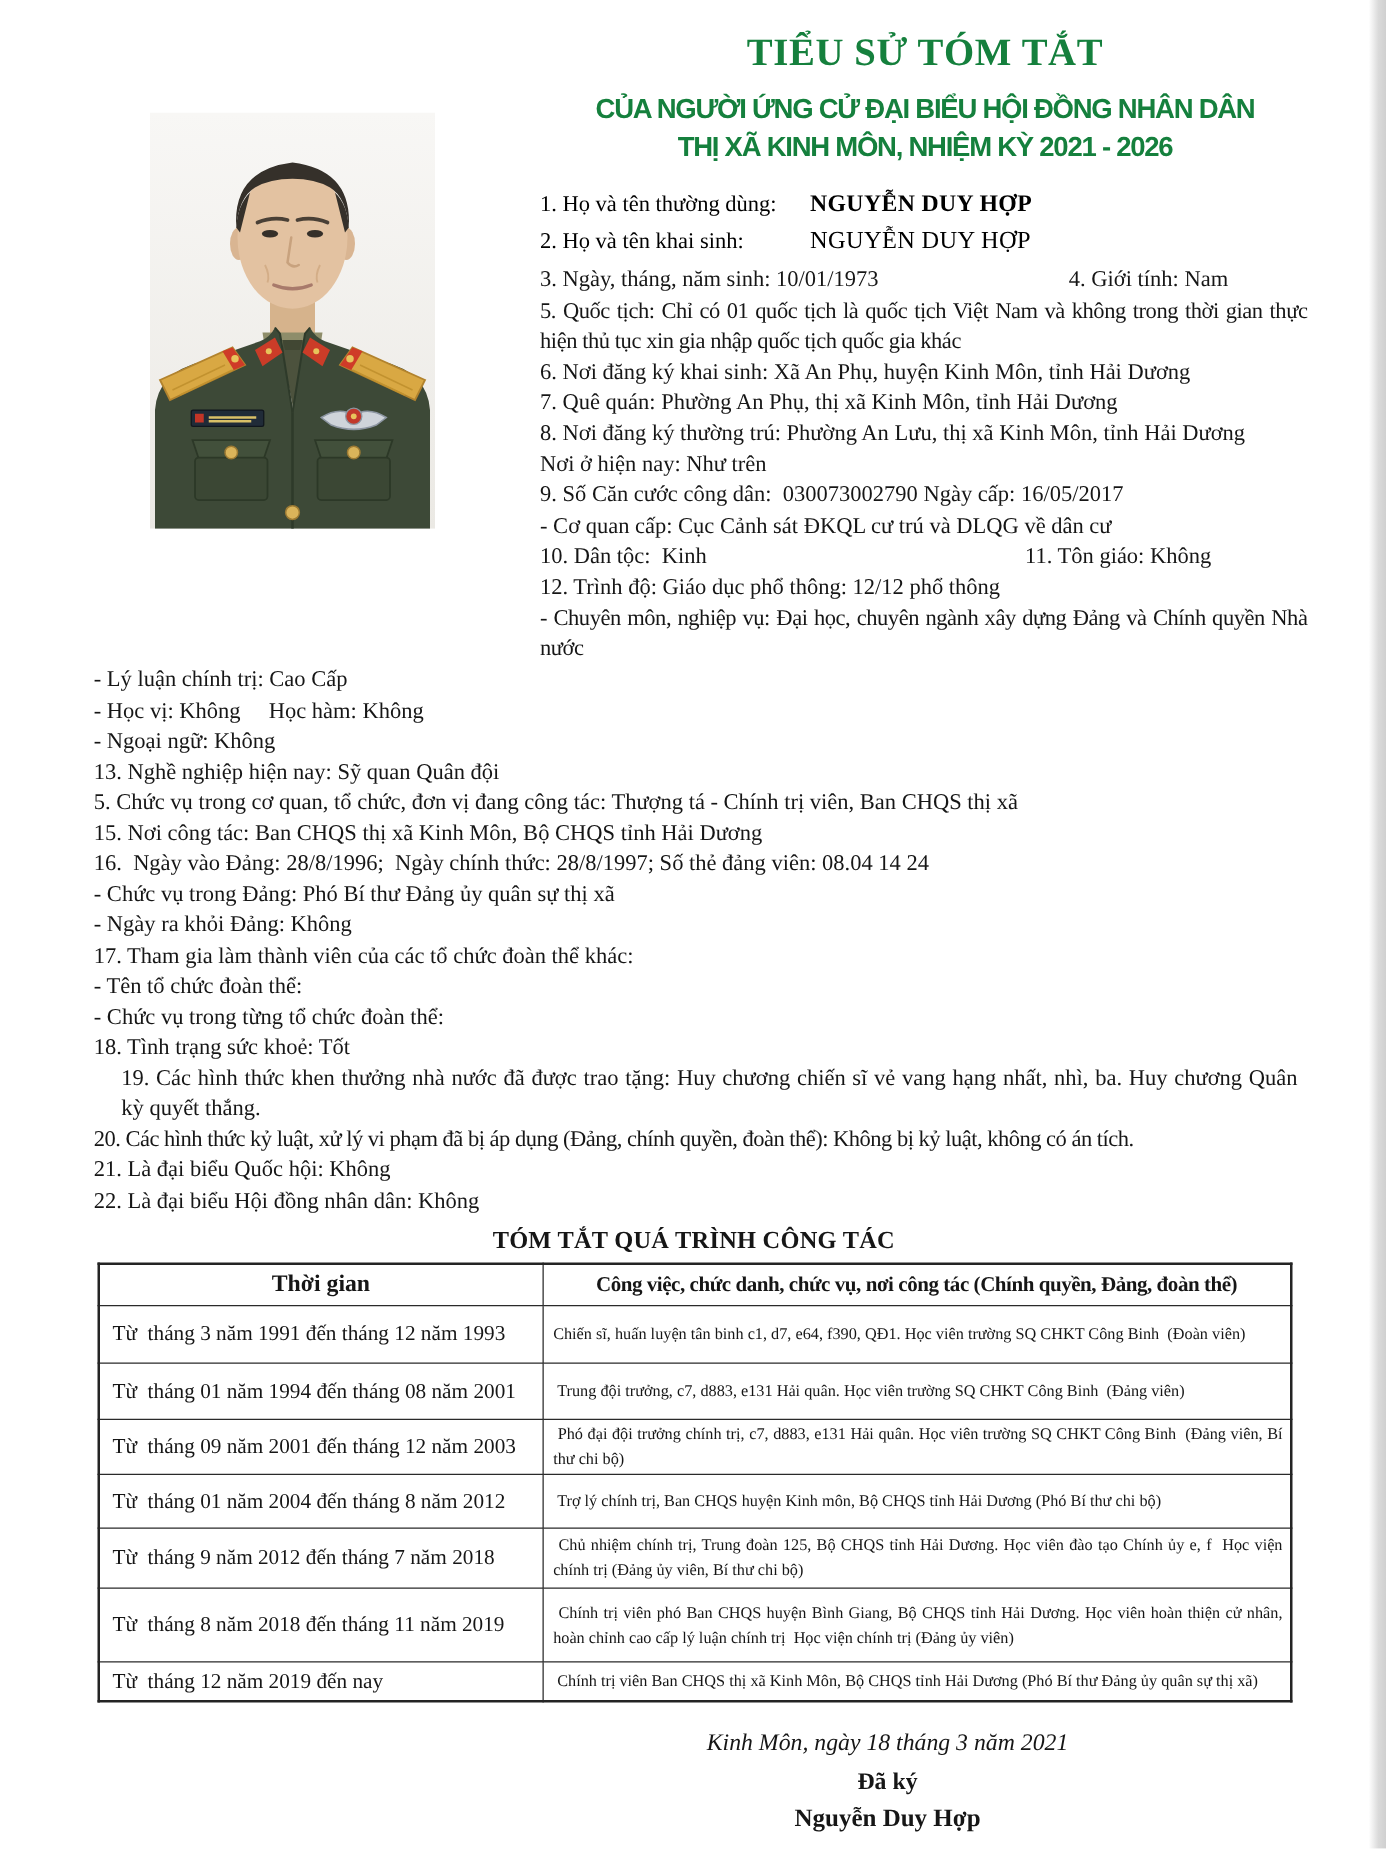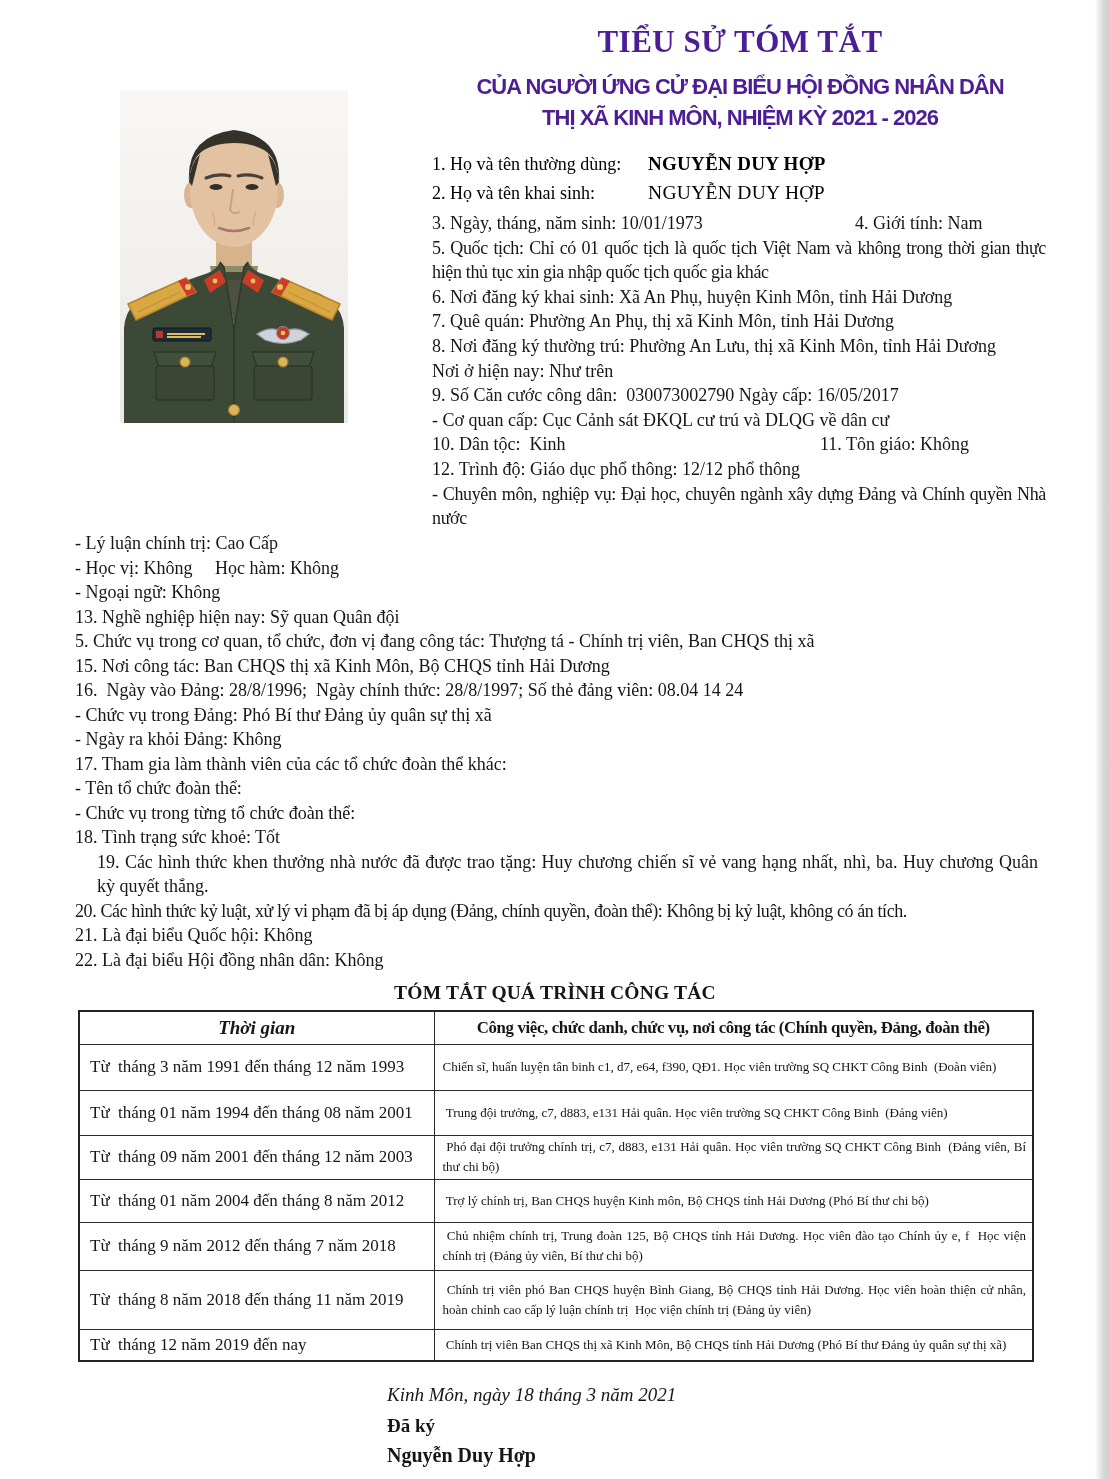--- a/index.html
+++ b/index.html
@@ -10,21 +10,21 @@
   .edge-shade {
     position:absolute; top:0; right:0; width:14px; height:100%;
     background:linear-gradient(to right, rgba(255,255,255,0) 0%, #dadada 55%, #cfcfcf 100%);
   }
 
   
   .photo { position:absolute; left:120px; top:90px; width:228px; height:333px; }
   .photo svg { display:block; width:228px; height:333px; }
 
   
-  .header { position:absolute; left:420px; top:24px; width:640px; text-align:center; color:#4c1d95; }
+  .header { position:absolute; left:420px; top:24px; width:640px; text-align:center; color:#15803d; }
   .title  { font-size:31px; font-weight:bold; letter-spacing:0.5px; }
   .subtitle {
     margin-top:11px; font-family:Liberation Sans, sans-serif; font-weight:bold;
     font-size:22px; line-height:31px; letter-spacing:-1px;
   }
 
   
   .namerows { position:absolute; left:432px; top:153px; width:620px; color:#000000; }
   .nrow { margin:0; height:29px; white-space:pre-wrap; }
   .nlabel { display:inline-block; width:216px; font-size:18px; }
@@ -46,30 +46,30 @@
 
   
   .table-title { position:absolute; left:78px; top:982px; width:954px; text-align:center;
                  font-size:19.5px; font-weight:bold; letter-spacing:0.2px; }
   table.work { position:absolute; left:78px; top:1010px; width:954px;
                border-collapse:collapse; table-layout:fixed; border:2.2px solid #242424; }
   table.work th, table.work td { border:1.6px solid #2a2a2a; }
   col.c1 { width:355px; } col.c2 { width:599px; }
   tr.hrow { height:33px; }
   th { font-weight:bold; text-align:center; padding:0; }
-  .th1 { font-size:19px;font-style:italic; }
+  .th1 { font-size:19px; }
   .th2 { font-size:16.8px; letter-spacing:-0.35px; }
   td.t { font-size:17px; padding:0 4px 0 10px; vertical-align:middle; white-space:pre-wrap; }
   td.d { font-size:13px; line-height:19.8px; padding:1px 6px 1px 8px; text-align:justify;
          vertical-align:middle; white-space:pre-wrap; }
   tr.r0 { height:46px; } tr.r1 { height:45px; } tr.r2 { height:44px; } tr.r3 { height:43px; }
   tr.r4 { height:48px; } tr.r5 { height:59px; } tr.r6 { height:32px; }
 
   
-  .footer { position:absolute; left:387px; top:1384px; width:620px; text-align:left; }
+  .footer { position:absolute; left:400px; top:1384px; width:620px; text-align:center; }
   .fdate { font-style:italic; font-size:19px; }
   .fsigned { font-weight:bold; font-size:19px; margin-top:9px; }
   .fname { font-weight:bold; font-size:20px; margin-top:7px; }
 </style>
 </head>
 <body>
 
 <div class="page">
 
   <div class="edge-shade"></div>

